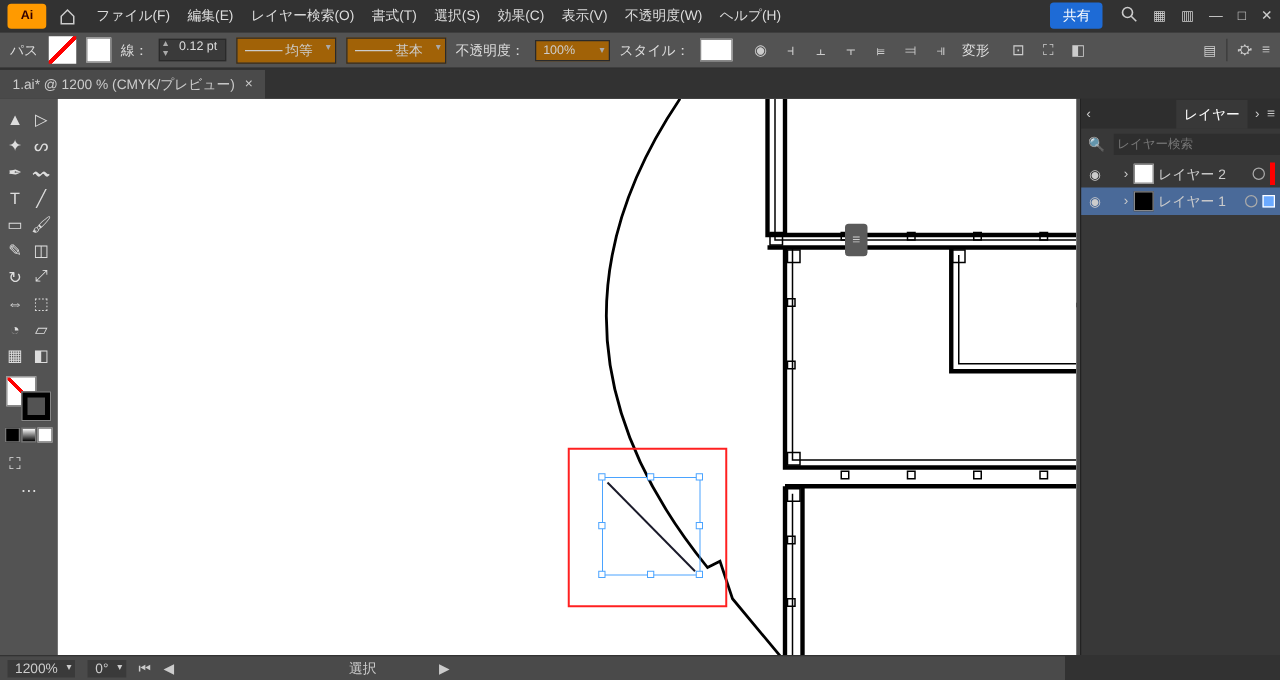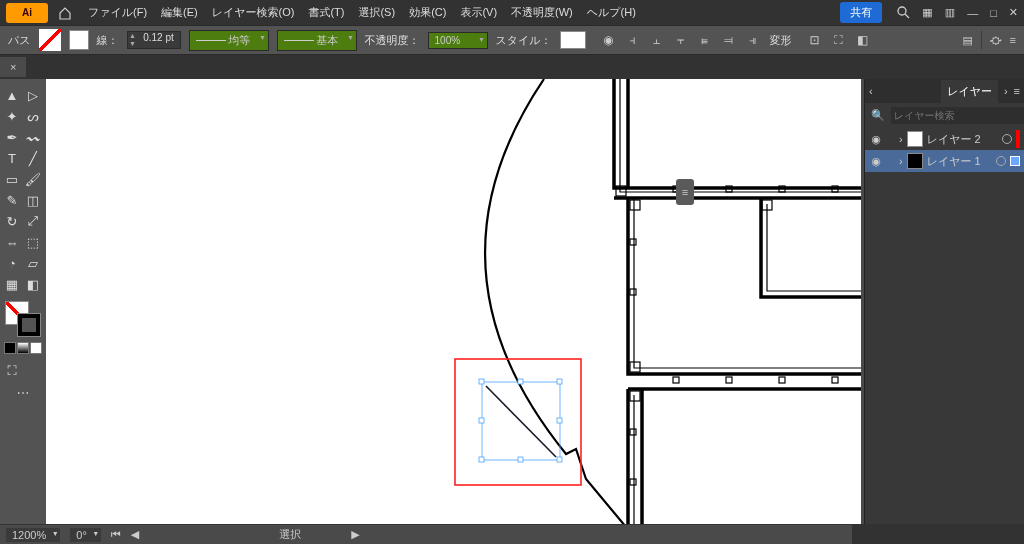--- a/index.html
+++ b/index.html
@@ -1,31 +1,31 @@
 <!DOCTYPE html>
 <html><head>
 <meta charset="utf-8">
 <style>
 *{margin:0;padding:0;box-sizing:border-box;font-family:"Meiryo UI","Hiragino Sans",sans-serif;font-size:11px;color:#ccc;user-select:none}
 body{background:#323232;width:1024px;height:544px;overflow:hidden;position:relative}
 .menubar{height:25px;background:#323232;display:flex;align-items:center;padding:0 6px;gap:2px}
-.ai-logo{width:42px;height:20px;background:#ff9a00;border-radius:3px;display:flex;align-items:center;justify-content:center;color:#330000;font-weight:bold;font-size:10px}
+.ai-logo{width:31px;height:20px;background:#ff9a00;border-radius:3px;display:flex;align-items:center;justify-content:center;color:#330000;font-weight:bold;font-size:10px}
 .home-ic{width:18px;height:18px;margin:0 6px;display:flex;align-items:center;justify-content:center}
 .menu-item{padding:4px 6px;font-size:11px;color:#ddd}
 .share-btn{margin-left:auto;background:#1e6bd6;color:#fff;padding:3px 10px;border-radius:3px;font-size:11px}
 .top-icons{display:flex;gap:12px;margin-left:12px;align-items:center;color:#ccc}
 .top-icons span{cursor:pointer}
 .control-bar{height:30px;background:#535353;display:flex;align-items:center;padding:0 8px;gap:8px;border-top:1px solid #2a2a2a;border-bottom:1px solid #2a2a2a}
 .ctrl-label{color:#ddd;font-size:11px}
 .swatch-box{width:20px;height:20px;border:1px solid #888}
 .stroke-preview{width:22px;height:22px;background:linear-gradient(to bottom right,#fff 45%,#f00 45%,#f00 55%,#fff 55%)}
 .sz-field{display:flex;align-items:flex-start;background:#3a3a3a;border:1px solid #2a2a2a}
 .sz-field input{width:42px;background:transparent;border:none;color:#ddd;text-align:center;font-size:10px;outline:none}
 .arrow-btn{width:10px;color:#aaa;font-size:7px;text-align:center;line-height:8px}
-.dd{background:#4d7c0f;border:1px solid #2a2a2a;padding:2px 14px 2px 6px;position:relative;min-width:60px;font-size:10px}
+.dd{background:#a16207;border:1px solid #2a2a2a;padding:2px 14px 2px 6px;position:relative;min-width:60px;font-size:10px}
 .dd::after{content:"▾";position:absolute;right:3px;color:#aaa;font-size:8px}
 .wide{min-width:80px}
 .ctrl-icons{display:flex;gap:6px;margin-left:6px;color:#ccc}
 .ctrl-icons span{width:18px;text-align:center;font-size:12px;cursor:pointer}
 .sep{width:1px;height:18px;background:#3a3a3a}
 .right-cb{margin-left:auto;display:flex;gap:8px;align-items:center}
 .tab-bar{height:24px;background:#323232;display:flex;align-items:center}
 .doc-tab{background:#4a4a4a;padding:4px 10px;font-size:10px;color:#ddd;display:flex;align-items:center;gap:8px}
 .main{display:flex;height:445px}
 .toolbox{width:46px;background:#535353;padding:6px 2px;display:flex;flex-direction:column;gap:1px}
@@ -131,20 +131,21 @@
   <div class="right-cb">
     <span>▤</span>
     <div class="sep"></div>
     <span>⛮</span>
     <span>≡</span>
   </div>
 </div>
 
 <div class="tab-bar">
   <div class="doc-tab">
+    <span>1.ai* @ 1200 % (CMYK/プレビュー)</span>
     <span>×</span>
   </div>
 </div>
 
 <div class="main">
 
   <div class="toolbox">
     <div class="tool-row">
         <div class="tool">▲</div>
         <div class="tool">▷</div>

